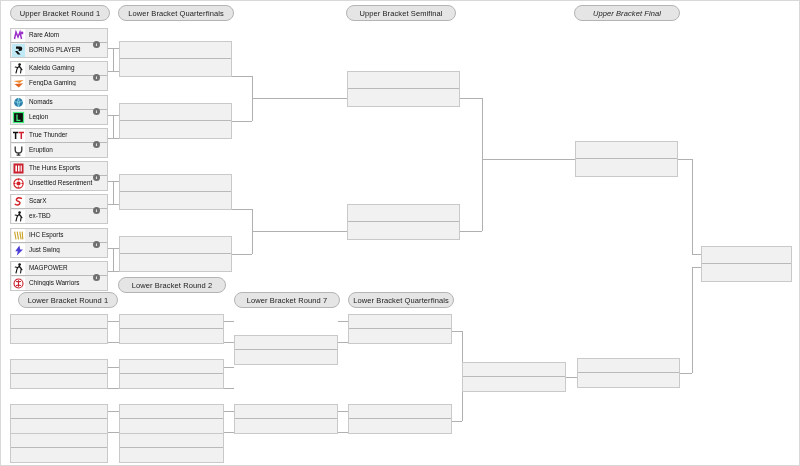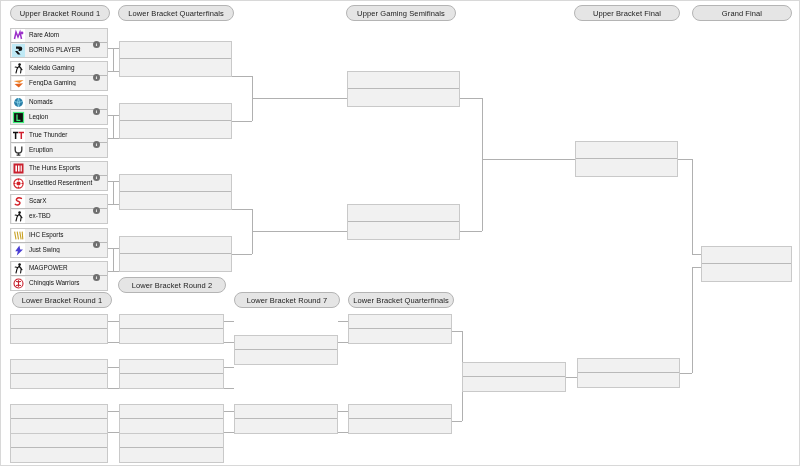--- a/index.html
+++ b/index.html
@@ -108,25 +108,24 @@
   .ln.h { height: 1px; }
   .ln.v { width: 1px; }
 </style>
 </head>
 <body>
 
 <div id="stage">
 
   <div class="round-header" style="left:9px;  top:4px;  width:100px;">Upper Bracket Round 1</div>
   <div class="round-header" style="left:117px;top:4px;  width:116px;">Lower Bracket Quarterfinals</div>
-  <div class="round-header" style="left:345px;top:4px;  width:110px;">Upper Gaming Semifinals</div>
-  <div class="round-header" style="left:573px;top:4px;  width:106px;">Upper Bracket Final</div>
-  <div class="round-header" style="left:691px;top:4px;  width:100px;">Grand Final</div>
-
-  <div class="round-header" style="left:11px;  top:291px;width:100px;">Lower Bracket Round 1</div>
+  <div class="round-header" style="left:345px;top:4px;  width:110px;">Upper Bracket Semifinal</div>
+  <div class="round-header" style="left:573px;top:4px;  width:106px;font-style:italic;">Upper Bracket Final</div>
+
+  <div class="round-header" style="left:17px;  top:291px;width:100px;">Lower Bracket Round 1</div>
   <div class="round-header" style="left:117px;top:276px;width:108px;">Lower Bracket Round 2</div>
   <div class="round-header" style="left:233px;top:291px;width:106px;">Lower Bracket Round 7</div>
   <div class="round-header" style="left:347px;top:291px;width:106px;">Lower Bracket Quarterfinals</div>
 
   <div class="ln v" style="left:112px;top:47px;height:23px;"></div>
   <div class="ln h" style="left:112px;top:47px;width:6px;"></div>
   <div class="ln h" style="left:112px;top:70px;width:6px;"></div>
   <div class="ln h" style="left:106px;top:47px;width:7px;"></div>
   <div class="ln h" style="left:106px;top:70px;width:7px;"></div>
 

